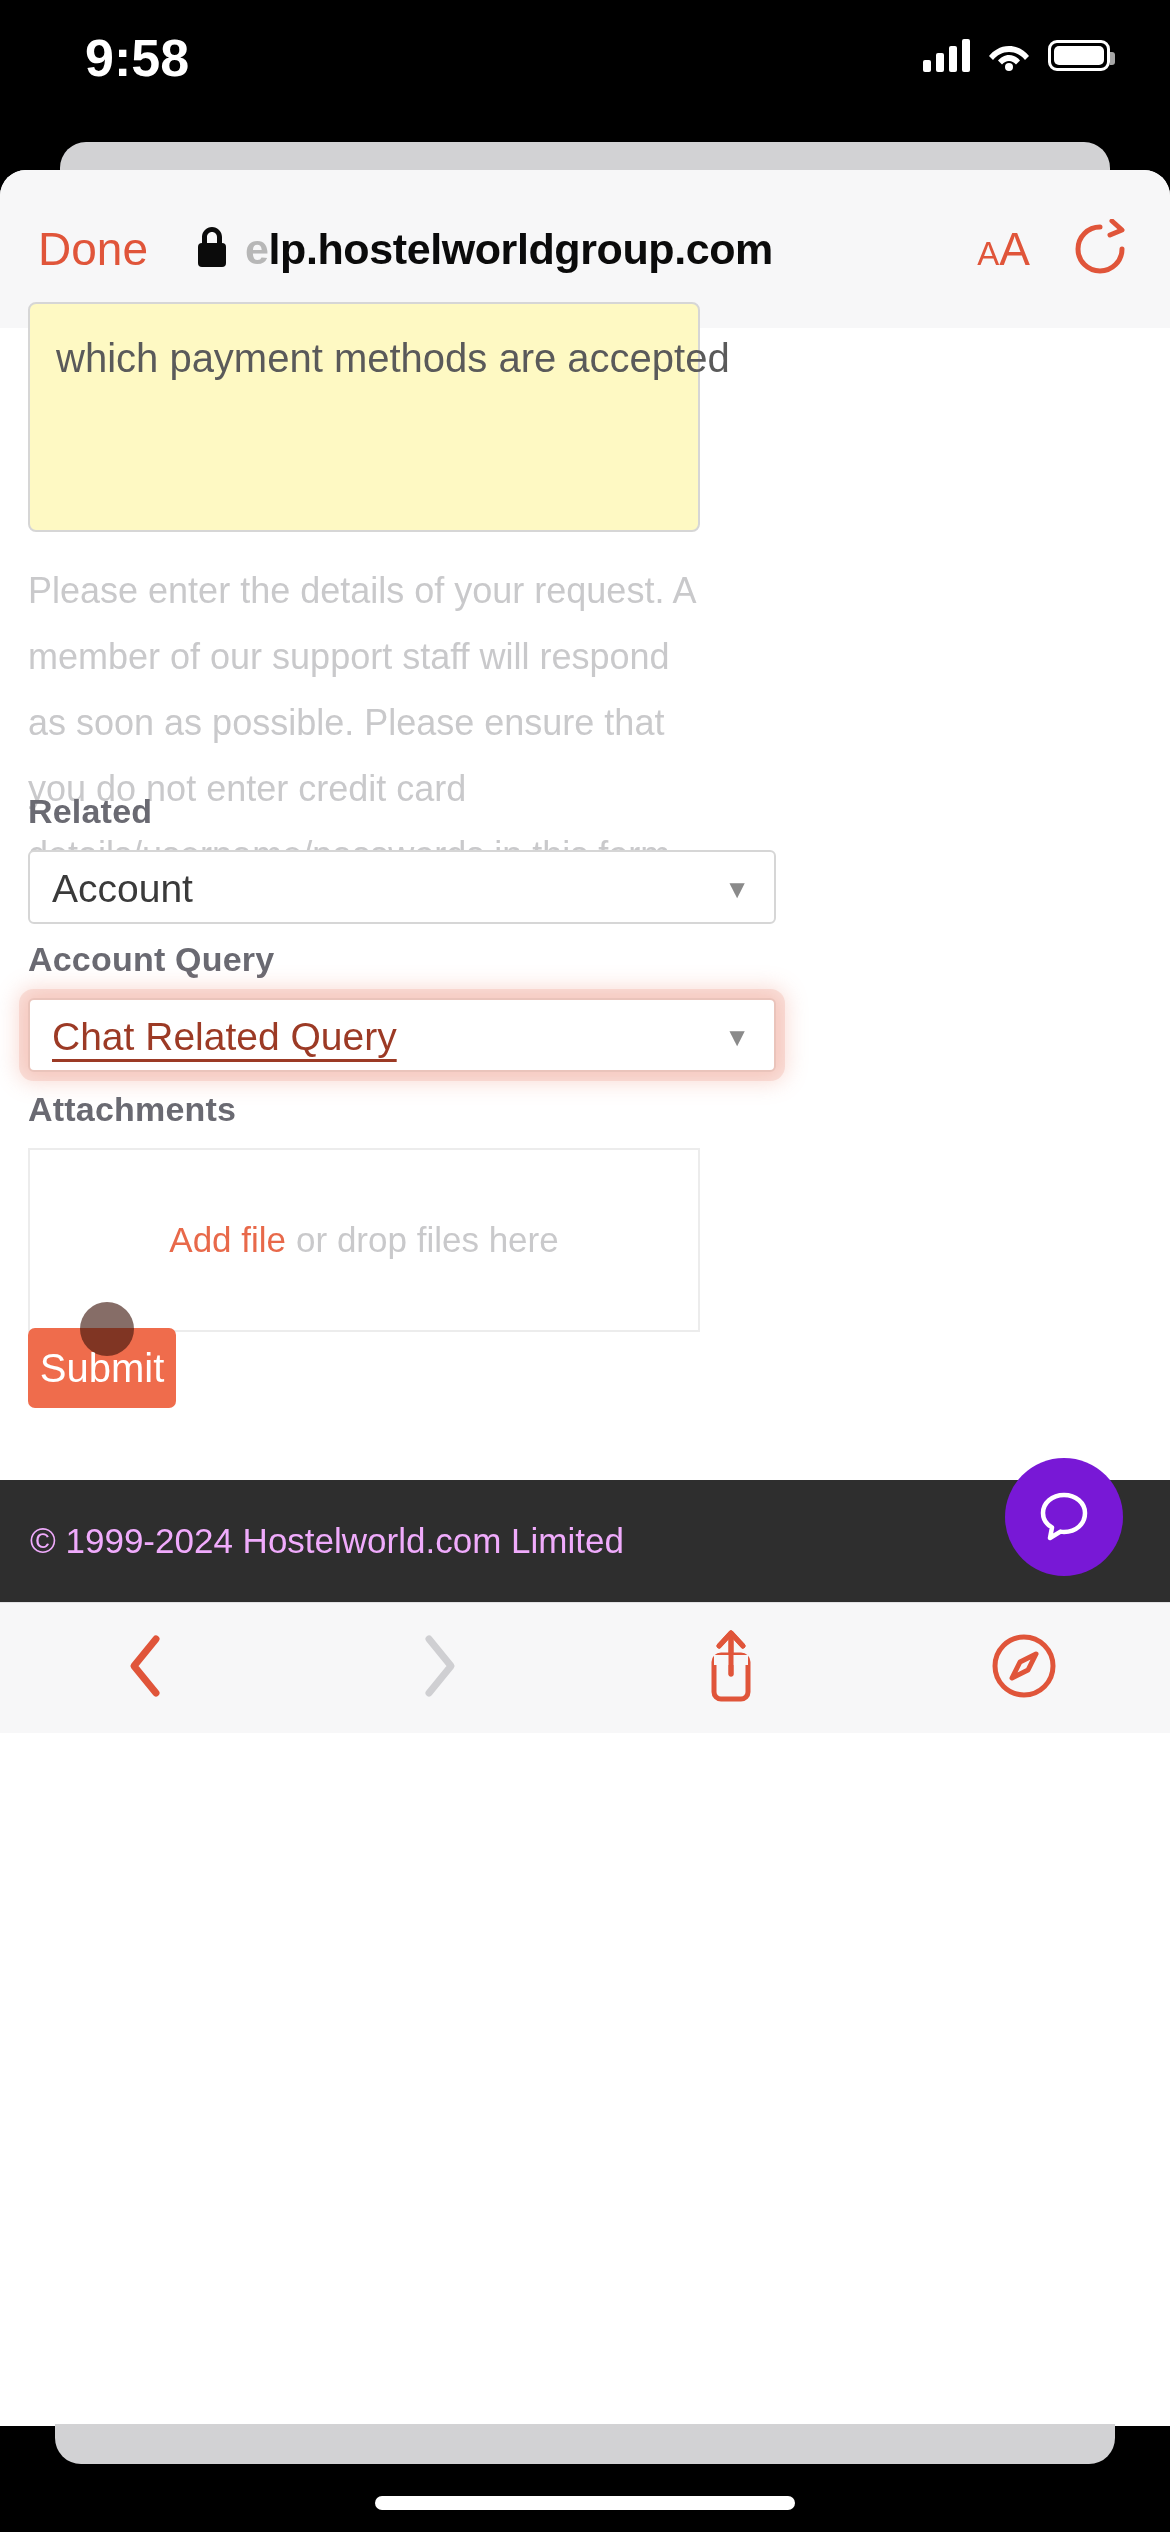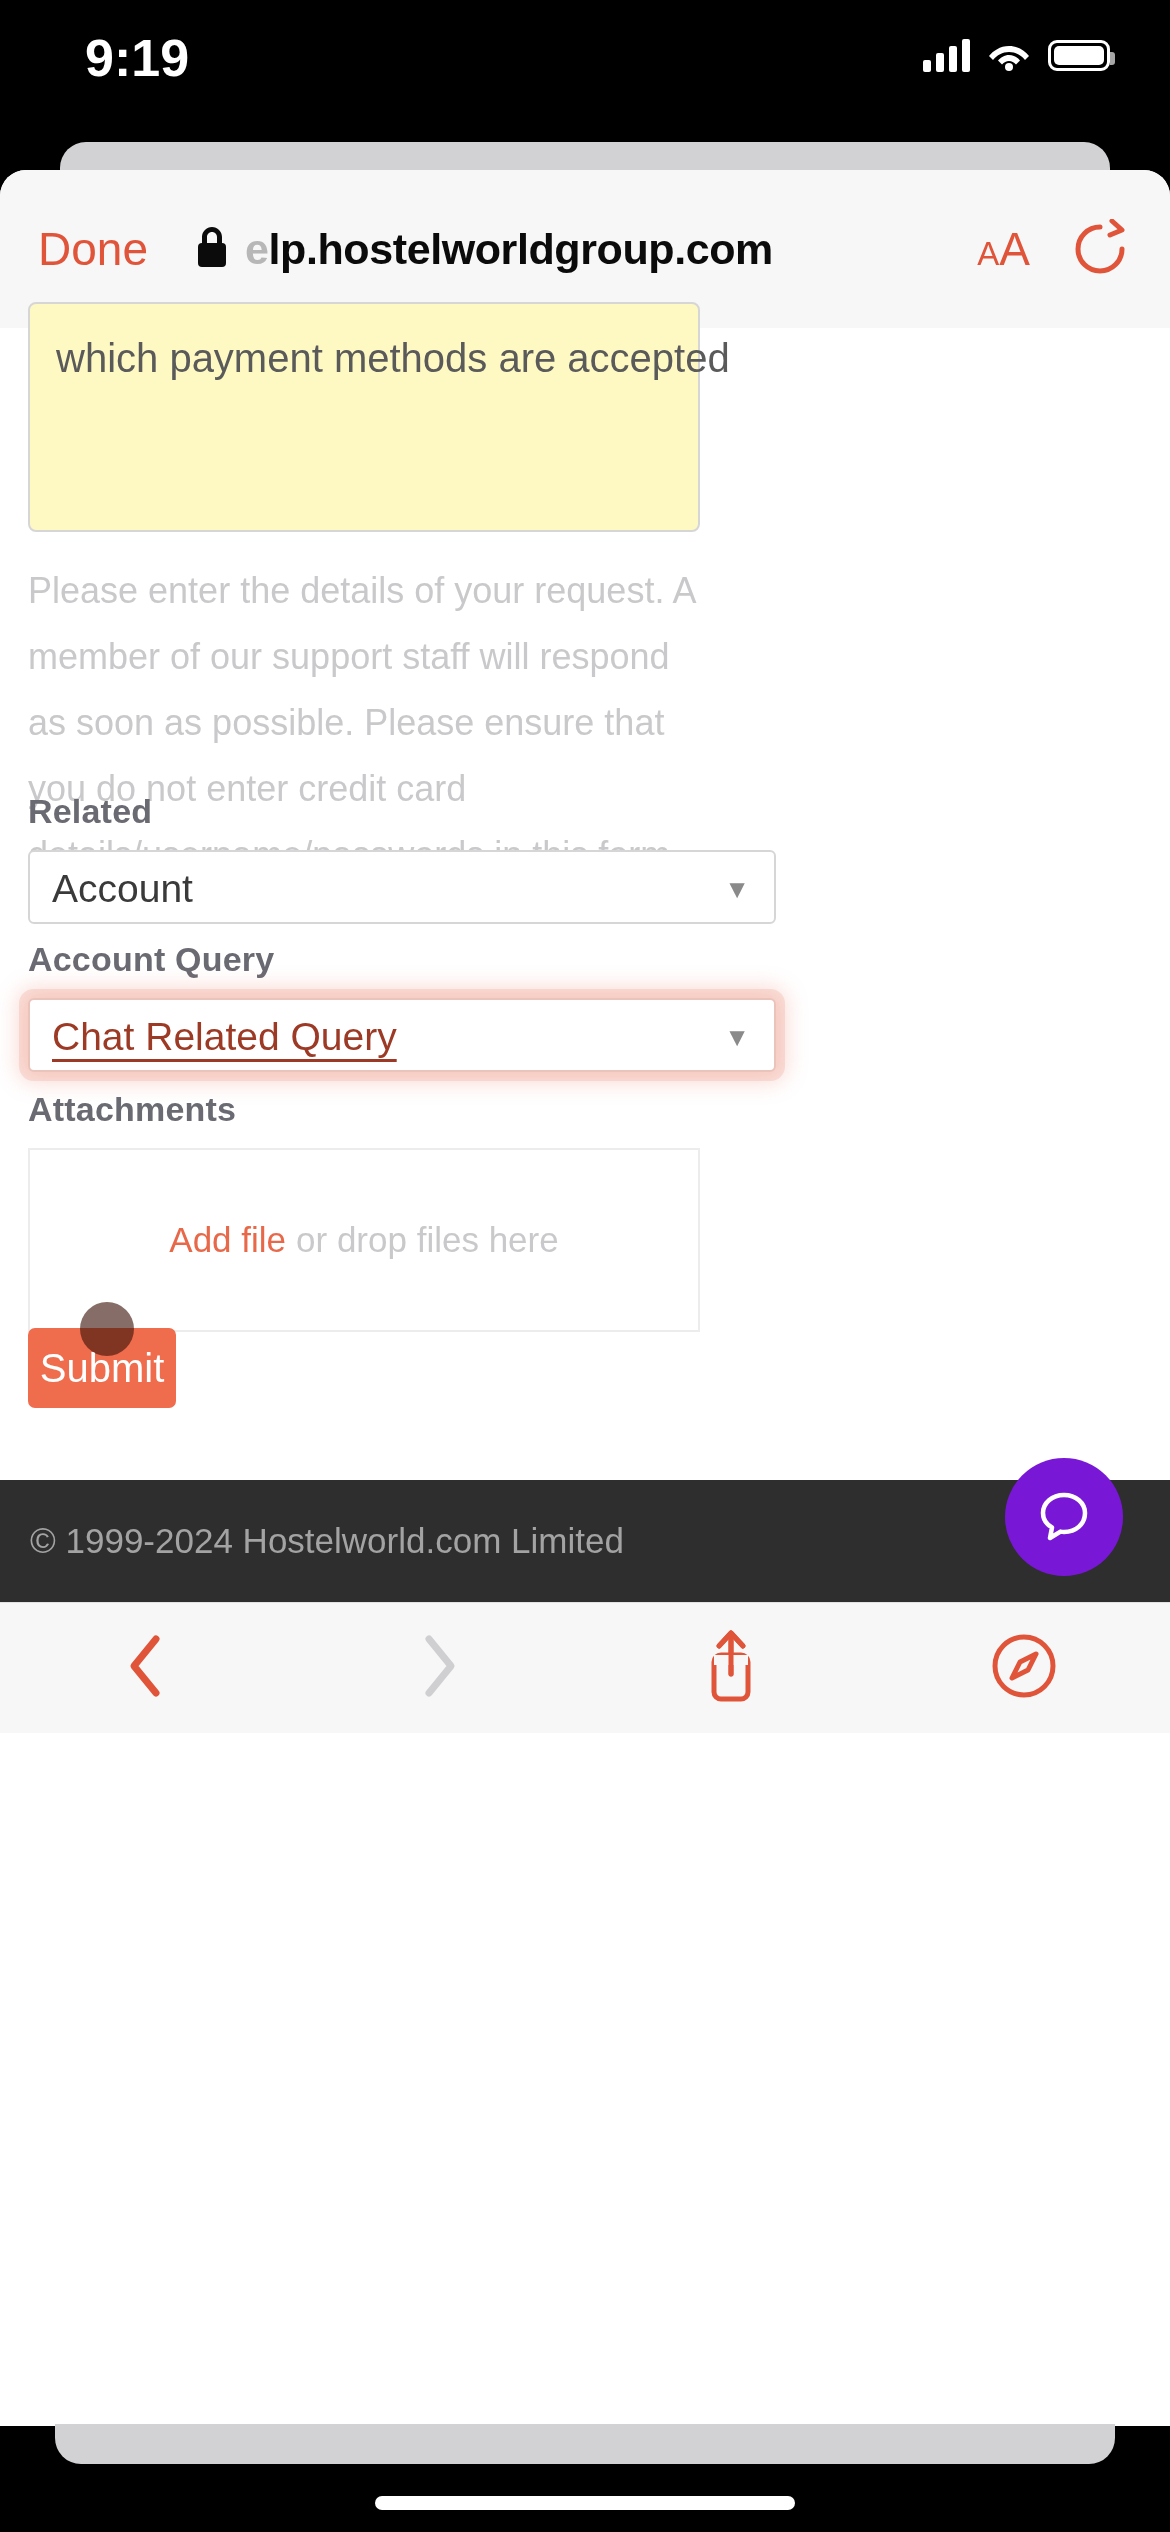--- a/index.html
+++ b/index.html
@@ -138,21 +138,21 @@
     background:rgba(60,20,10,.62);
   }
 
   
   .site-footer {
     position:absolute; left:0; width:1170px; height:122px;
     background:#2e2e2e;
     display:flex; align-items:center;
   }
   .copyright {
-    margin-left:30px; font-size:35px; color:#a3a3a3;
+    margin-left:30px; font-size:35px; color:#f0abfc;
   }
   .chat-fab {
     position:absolute; right:47px; width:118px; height:118px;
     border-radius:50%; background:#7818d6;
     display:flex; align-items:center; justify-content:center;
   }
 
   
   .toolbar {
     position:absolute; left:0; width:1170px; height:131px;
@@ -170,21 +170,21 @@
     position:absolute; left:50%; transform:translateX(-50%);
     bottom:22px; width:420px; height:14px; background:#fff; border-radius:7px;
   }
 </style>
 </head>
 <body>
 
 <div id="screen">
 
   <div class="statusbar">
-    <div class="status-time">9:19</div>
+    <div class="status-time">9:58</div>
     <div class="status-right">
       <span class="signal">
           <i></i>
           <i></i>
           <i></i>
           <i></i>
         </span>
       <span class="wifi">
         <svg width="42" height="32" viewBox="0 0 42 32">
           <path d="M21 7 C12 7 5 12 1 17 L5 21 C9 16 14.5 13 21 13 C27.5 13 33 16 37 21 L41 17 C37 12 30 7 21 7 Z" fill="#fff"></path>

